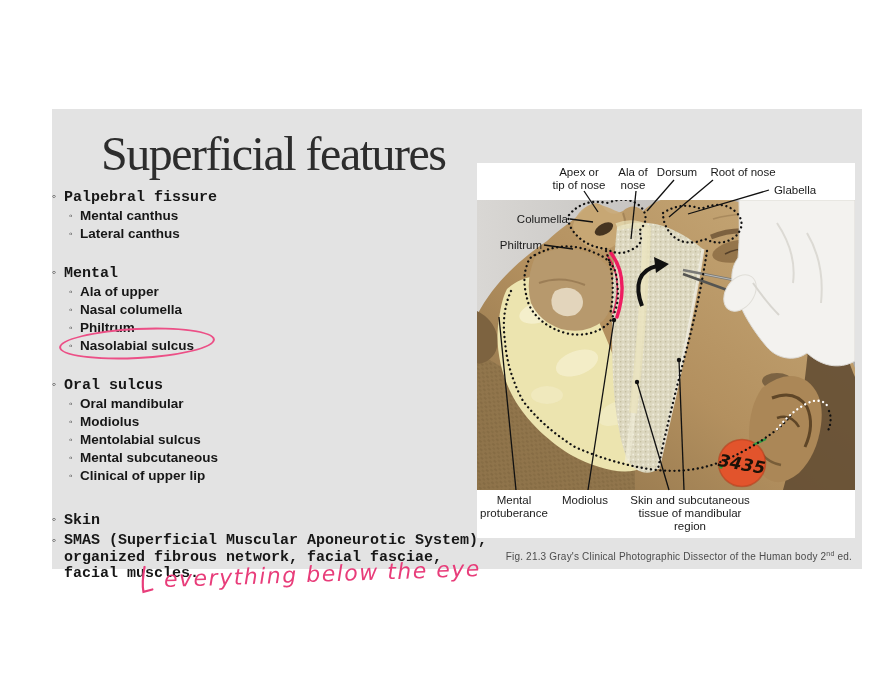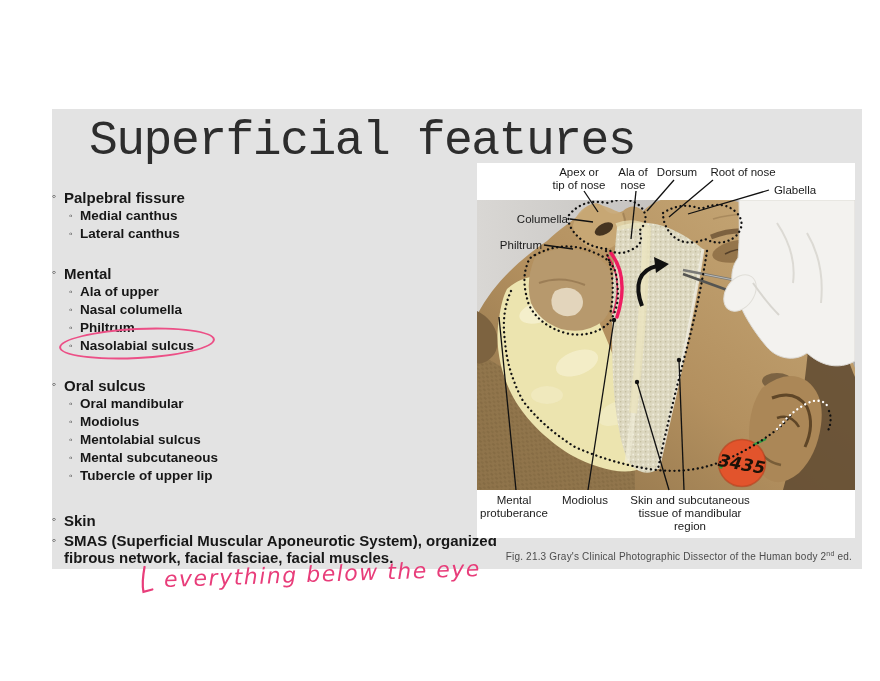--- a/index.html
+++ b/index.html
@@ -1,28 +1,28 @@
 <!DOCTYPE html>
 <html><head>
 <meta charset="utf-8">
 <style>
   html,body{margin:0;padding:0;background:#ffffff;}
   .page{position:relative;width:880px;height:681px;background:#ffffff;overflow:hidden;
         font-family:"Liberation Sans",sans-serif;}
   .slide{position:absolute;left:52px;top:109px;width:810px;height:460px;background:#e3e3e3;}
-  .title{position:absolute;left:33px;top:1px;margin:4px;font-size:48px;font-weight:400;
-         letter-spacing:-1.5px;color:#2d2d2d;font-family:Liberation Mono, monospace;}
+  .title{position:absolute;left:33px;top:1px;margin:16px;font-size:48px;font-weight:400;
+         letter-spacing:-1.5px;color:#2d2d2d;font-family:Liberation Serif, serif;}
   .list{position:absolute;left:0;top:79px;width:452px;color:#171717;}
   .sec{margin:0 0 21px 0;}
   .sec.gap-big{margin-bottom:26px;}
   .sec.gap-small{margin-bottom:3px;}
   .sec.gap-none{margin-bottom:0;}
   .l1{font-size:15px;font-weight:bold;line-height:19px;display:flex;}
   .l1 .bul{width:10px;flex:none;font-size:12px;margin-top:-1px;}
-  .l1 .txt{padding-left:2px;}
+  .l1 .txt{padding-left:2px;font-family:Liberation Mono, monospace;}
   .l2{font-size:13.5px;font-weight:bold;line-height:18px;display:flex;padding-left:17px;}
   .l2 .bul{width:11px;flex:none;font-size:10px;}
   .circle-annot{position:absolute;left:7px;top:219px;width:152px;height:27px;
         border:2.5px solid #ec4f86;border-radius:50%;transform:rotate(-3deg);pointer-events:none;}
   .figure{position:absolute;left:477px;top:163px;width:378px;height:375px;background:#ffffff;}
   .caption{position:absolute;left:477px;top:550px;width:375px;text-align:right;
         font-size:10px;letter-spacing:.2px;color:#4c4c4c;}
   .caption sup{font-size:7px;}
   .note{position:absolute;left:138px;top:562px;color:#e83d7a;transform:rotate(-2deg);
         font-style:italic;font-size:22px;letter-spacing:1.5px;font-family:"DejaVu Sans",sans-serif;
@@ -42,21 +42,21 @@
     <h1 class="title">Superficial features</h1>
 
     <div class="list">
       <div class="sec">
         <div class="l1">
           <span class="bul">◦</span>
           <span class="txt">Palpebral fissure</span>
         </div>
         <div class="l2">
           <span class="bul">◦</span>
-          <span>Medial canthus</span>
+          <span>Mental canthus</span>
         </div>
         <div class="l2">
           <span class="bul">◦</span>
           <span>Lateral canthus</span>
         </div>
       </div>
 
       <div class="sec">
         <div class="l1">
           <span class="bul">◦</span>
@@ -96,21 +96,21 @@
         <div class="l2">
           <span class="bul">◦</span>
           <span>Mentolabial sulcus</span>
         </div>
         <div class="l2">
           <span class="bul">◦</span>
           <span>Mental subcutaneous</span>
         </div>
         <div class="l2">
           <span class="bul">◦</span>
-          <span>Tubercle of upper lip</span>
+          <span>Clinical of upper lip</span>
         </div>
       </div>
 
       <div class="sec gap-small">
         <div class="l1">
           <span class="bul">◦</span>
           <span class="txt">Skin</span>
         </div>
       </div>
 

